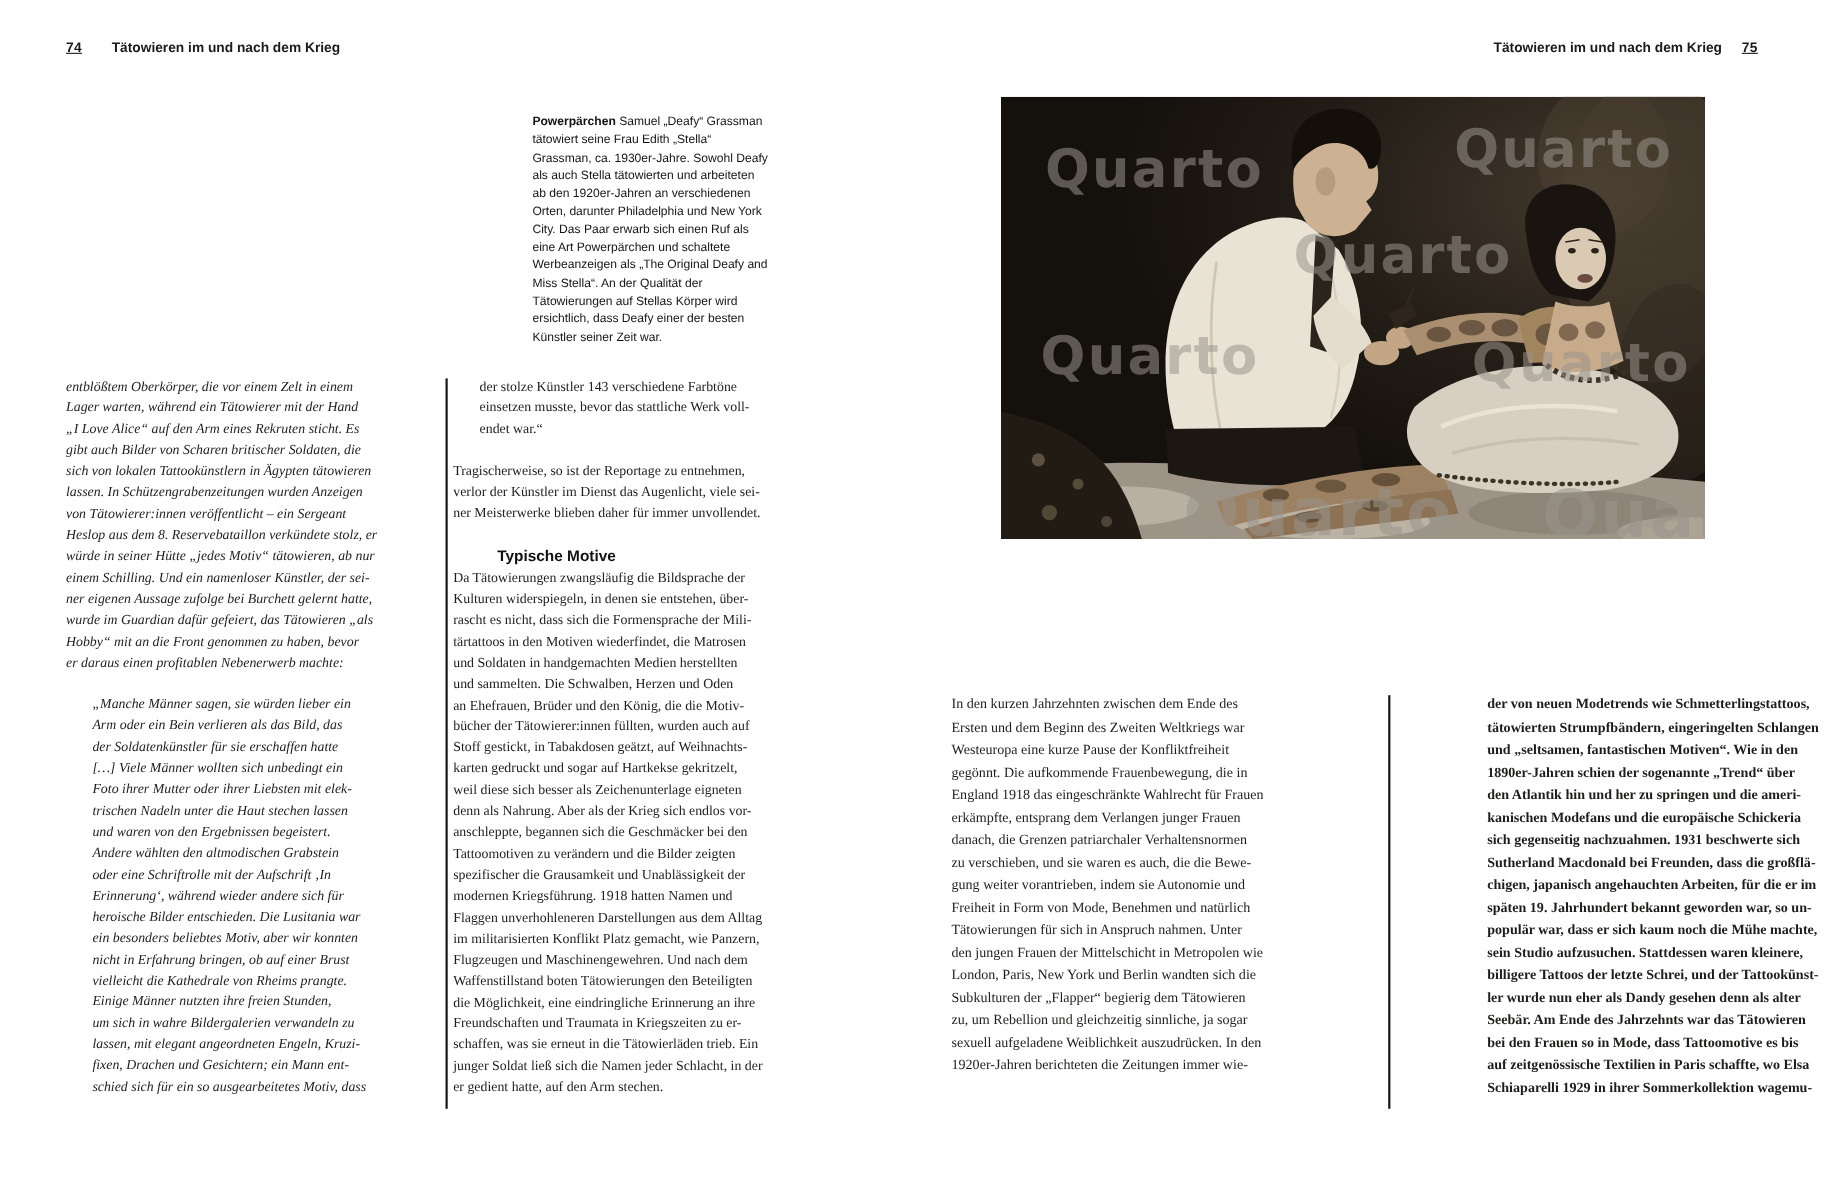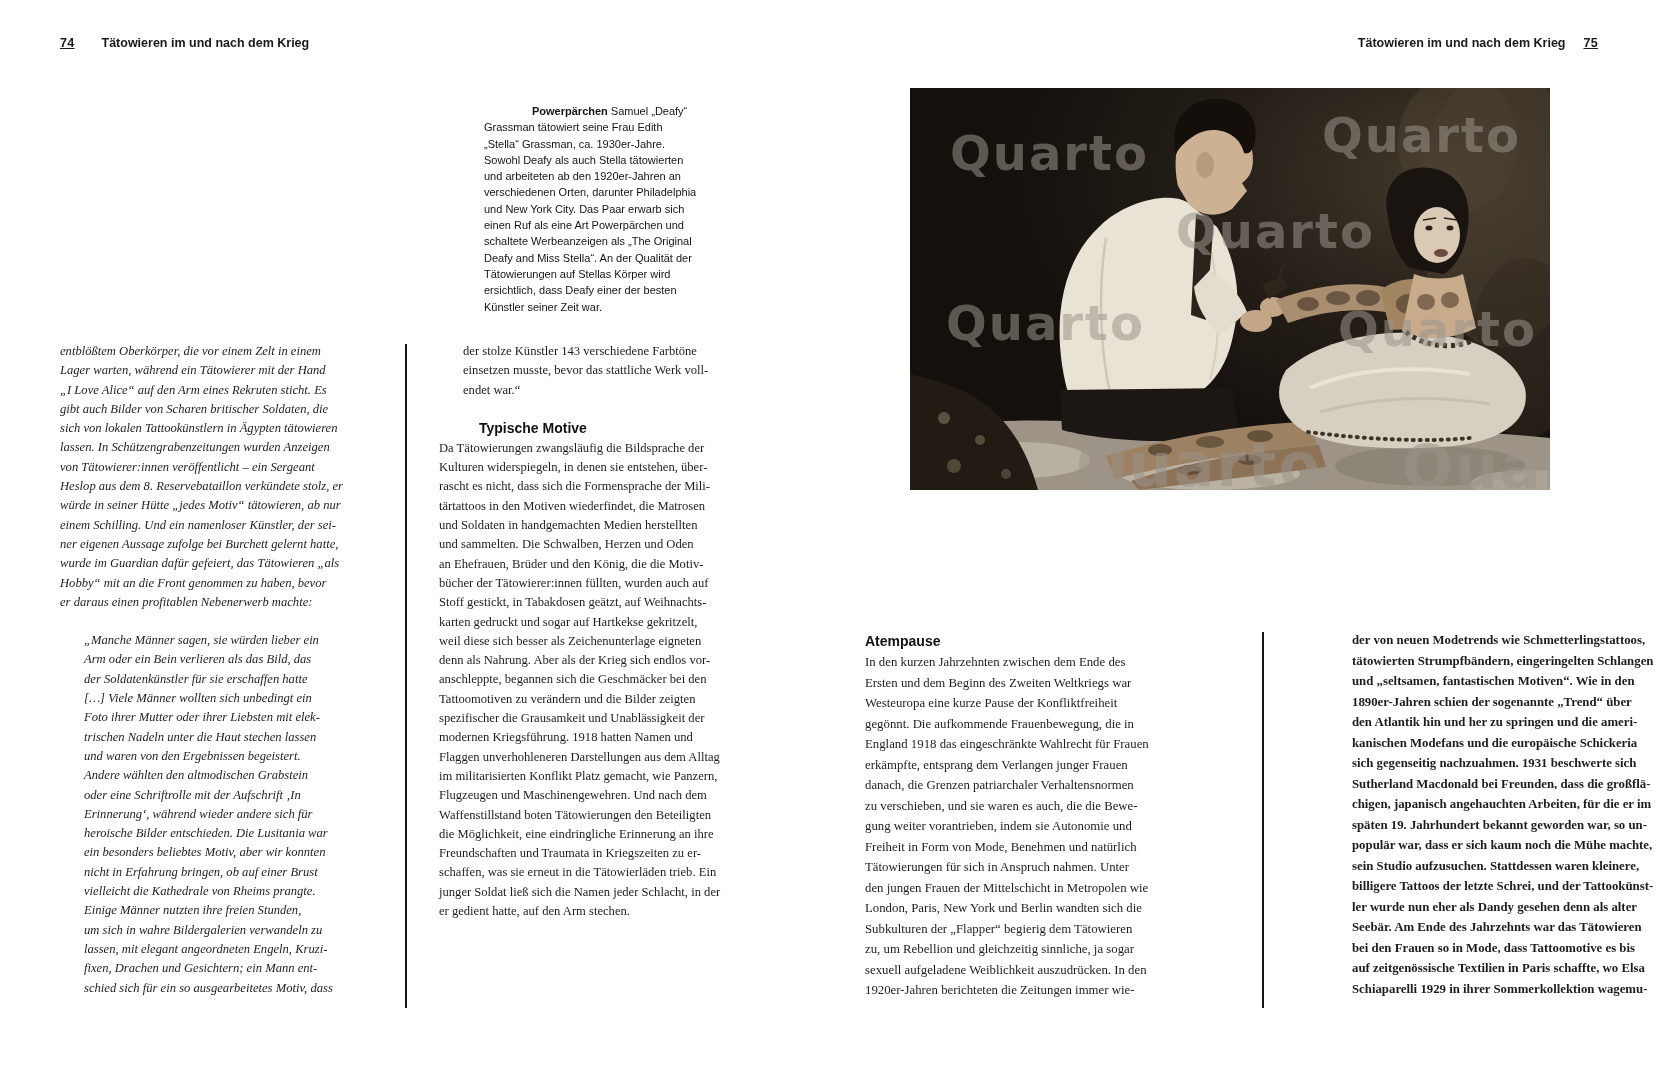--- a/index.html
+++ b/index.html
@@ -9,26 +9,26 @@
   
   .runhead{font-family:"Liberation Sans",sans-serif;font-weight:bold;
            font-size:12.5px;color:#1a1a1a;display:flex;align-items:baseline;}
   .runhead .num{letter-spacing:.3px;text-decoration:underline;}
   .runhead-left{left:60px;top:36px;gap:27px;}
   .runhead-right{right:70px;top:36px;gap:18px;}
   
   .caption{left:484px;top:103px;width:215px;
            font-family:"Liberation Sans",sans-serif;font-size:11px;
            line-height:16.3px;color:#141414;}
-  .caption .lead{font-weight:bold;margin-left:48px;}
+  .caption .lead{font-weight:bold;}
   
   .col{font-size:12.6px;line-height:19.3px;}
   .pre{white-space:pre;}
   .col-l1{left:60px;top:342px;width:332px;font-style:italic;}
-  .col-l2{left:439px;top:342px;width:302px;}
+  .col-l2{left:412px;top:342px;width:302px;}
   .col-r1{left:865px;top:630px;width:392px;font-size:12.8px;line-height:20.5px;}
   .col-r2{left:1352px;top:630px;width:324px;font-size:12.8px;line-height:20.5px;font-weight:bold;}
   .quote{margin-left:24px;}
   .gap{margin-top:19px;}
   .gap-sm{margin-top:17px;margin-left:40px;}
   .subhead{font-family:"Liberation Sans",sans-serif;font-weight:bold;
            font-size:14px;color:#111;line-height:22px;}
   
   .vrule{width:2px;background:#161616;}
   .vrule-left{left:405px;top:344px;height:664px;}
@@ -89,20 +89,23 @@
 fixen, Drachen und Gesichtern; ein Mann ent-
 schied sich für ein so ausgearbeitetes Motiv, dass</div>
 </div>
 
 <div class="abs vrule vrule-left"></div>
 
 <div class="abs col col-l2">
   <div class="pre quote">der stolze Künstler 143 verschiedene Farbtöne
 einsetzen musste, bevor das stattliche Werk voll-
 endet war.“</div>
+  <div class="pre gap">Tragischerweise, so ist der Reportage zu entnehmen,
+verlor der Künstler im Dienst das Augenlicht, viele sei-
+ner Meisterwerke blieben daher für immer unvollendet.</div>
   <div class="subhead gap-sm">Typische Motive</div>
   <div class="pre">Da Tätowierungen zwangsläufig die Bildsprache der
 Kulturen widerspiegeln, in denen sie entstehen, über-
 rascht es nicht, dass sich die Formensprache der Mili-
 tärtattoos in den Motiven wiederfindet, die Matrosen
 und Soldaten in handgemachten Medien herstellten
 und sammelten. Die Schwalben, Herzen und Oden
 an Ehefrauen, Brüder und den König, die die Motiv-
 bücher der Tätowierer:innen füllten, wurden auch auf
 Stoff gestickt, in Tabakdosen geätzt, auf Weihnachts-
@@ -213,21 +216,20 @@
         <text x="36" y="252" font-size="48">Quarto</text>
         <text x="428" y="258" font-size="48">Quarto</text>
         <text x="166" y="398" font-size="60">Quarto</text>
         <text x="492" y="400" font-size="60">Quarto</text>
       </g>
     </g>
   </svg>
 </div>
 
 <div class="abs col col-r1">
-  <div class="subhead">Atempause</div>
   <div class="pre">In den kurzen Jahrzehnten zwischen dem Ende des
 Ersten und dem Beginn des Zweiten Weltkriegs war
 Westeuropa eine kurze Pause der Konfliktfreiheit
 gegönnt. Die aufkommende Frauenbewegung, die in
 England 1918 das eingeschränkte Wahlrecht für Frauen
 erkämpfte, entsprang dem Verlangen junger Frauen
 danach, die Grenzen patriarchaler Verhaltensnormen
 zu verschieben, und sie waren es auch, die die Bewe-
 gung weiter vorantrieben, indem sie Autonomie und
 Freiheit in Form von Mode, Benehmen und natürlich

